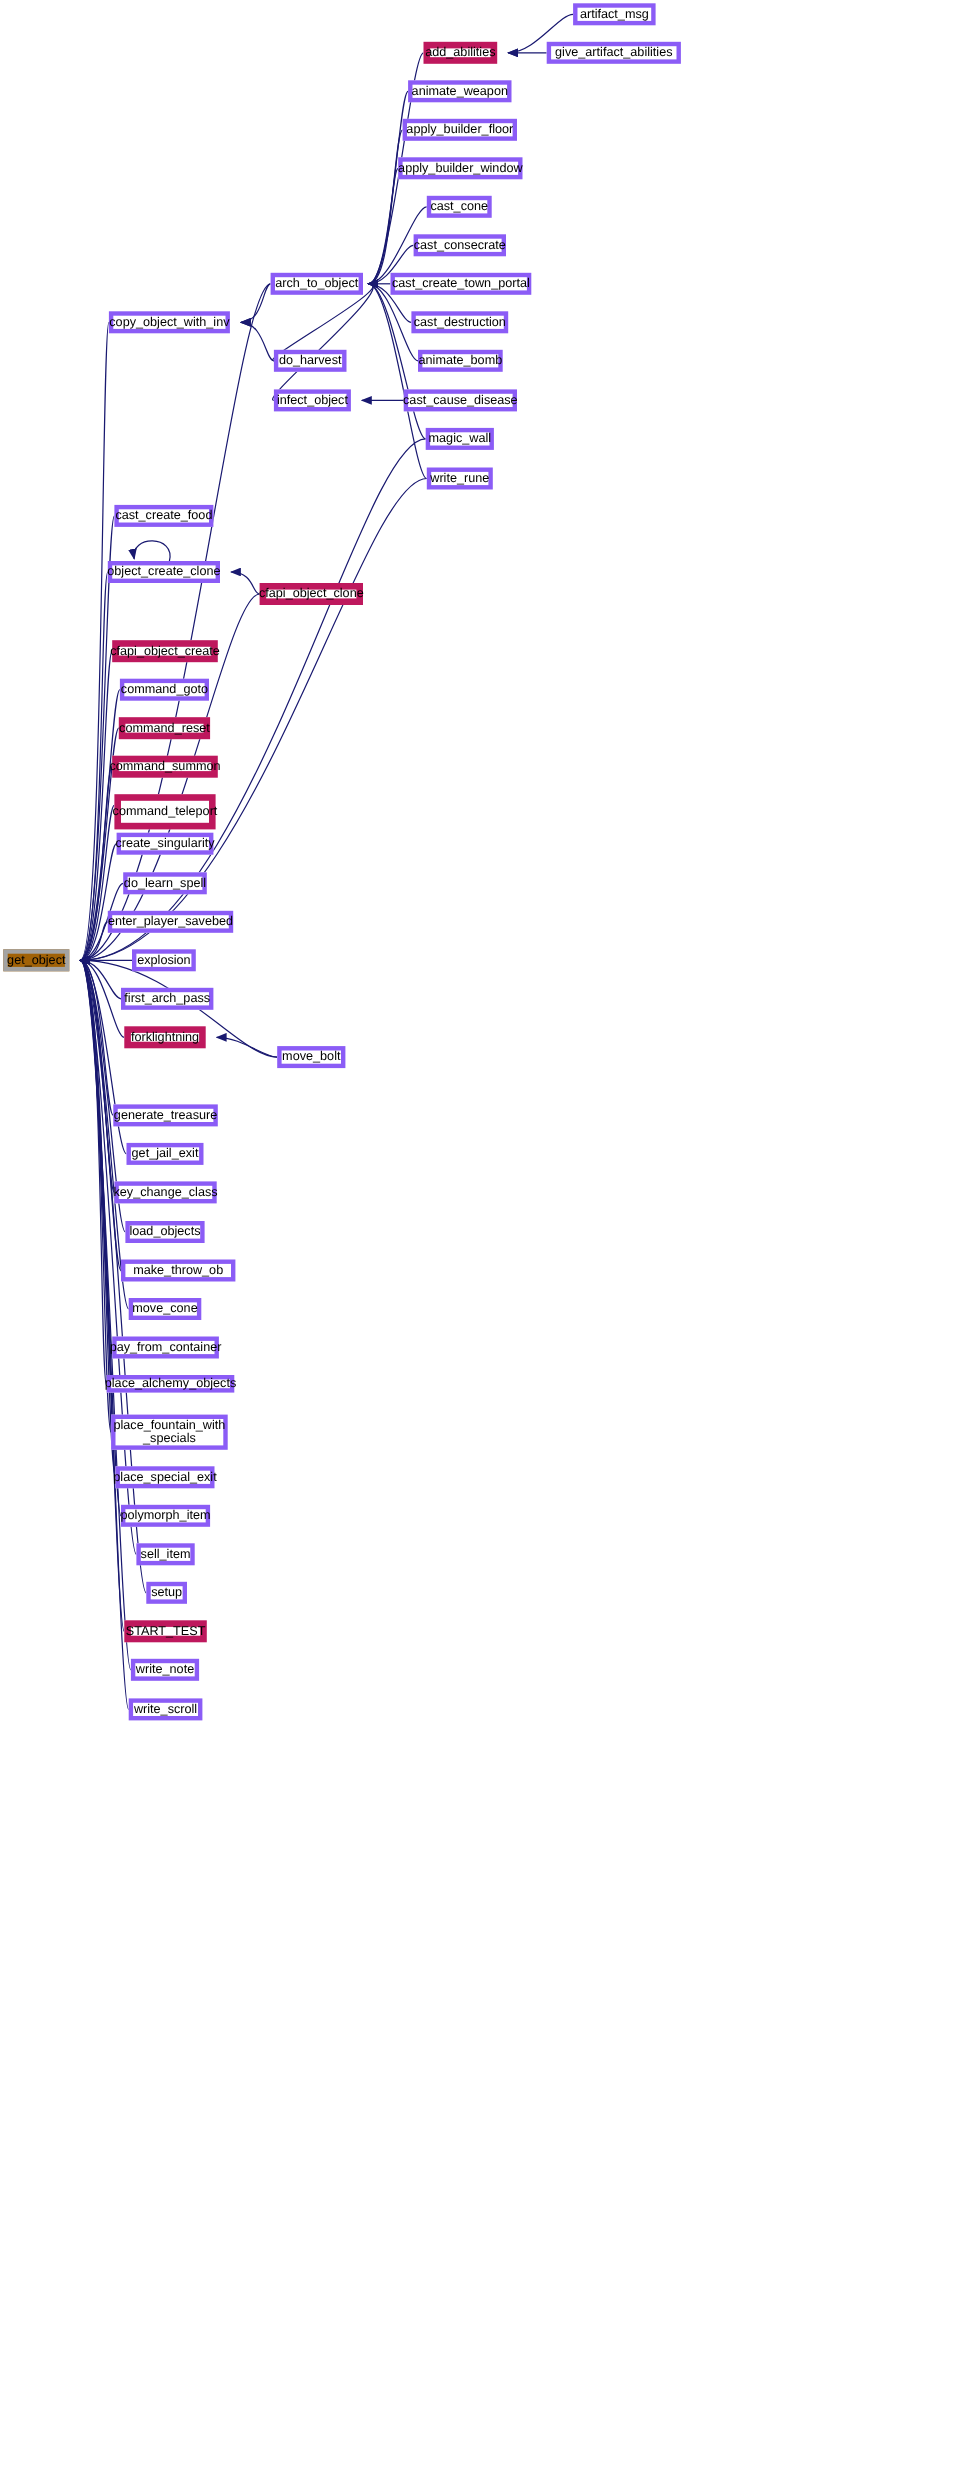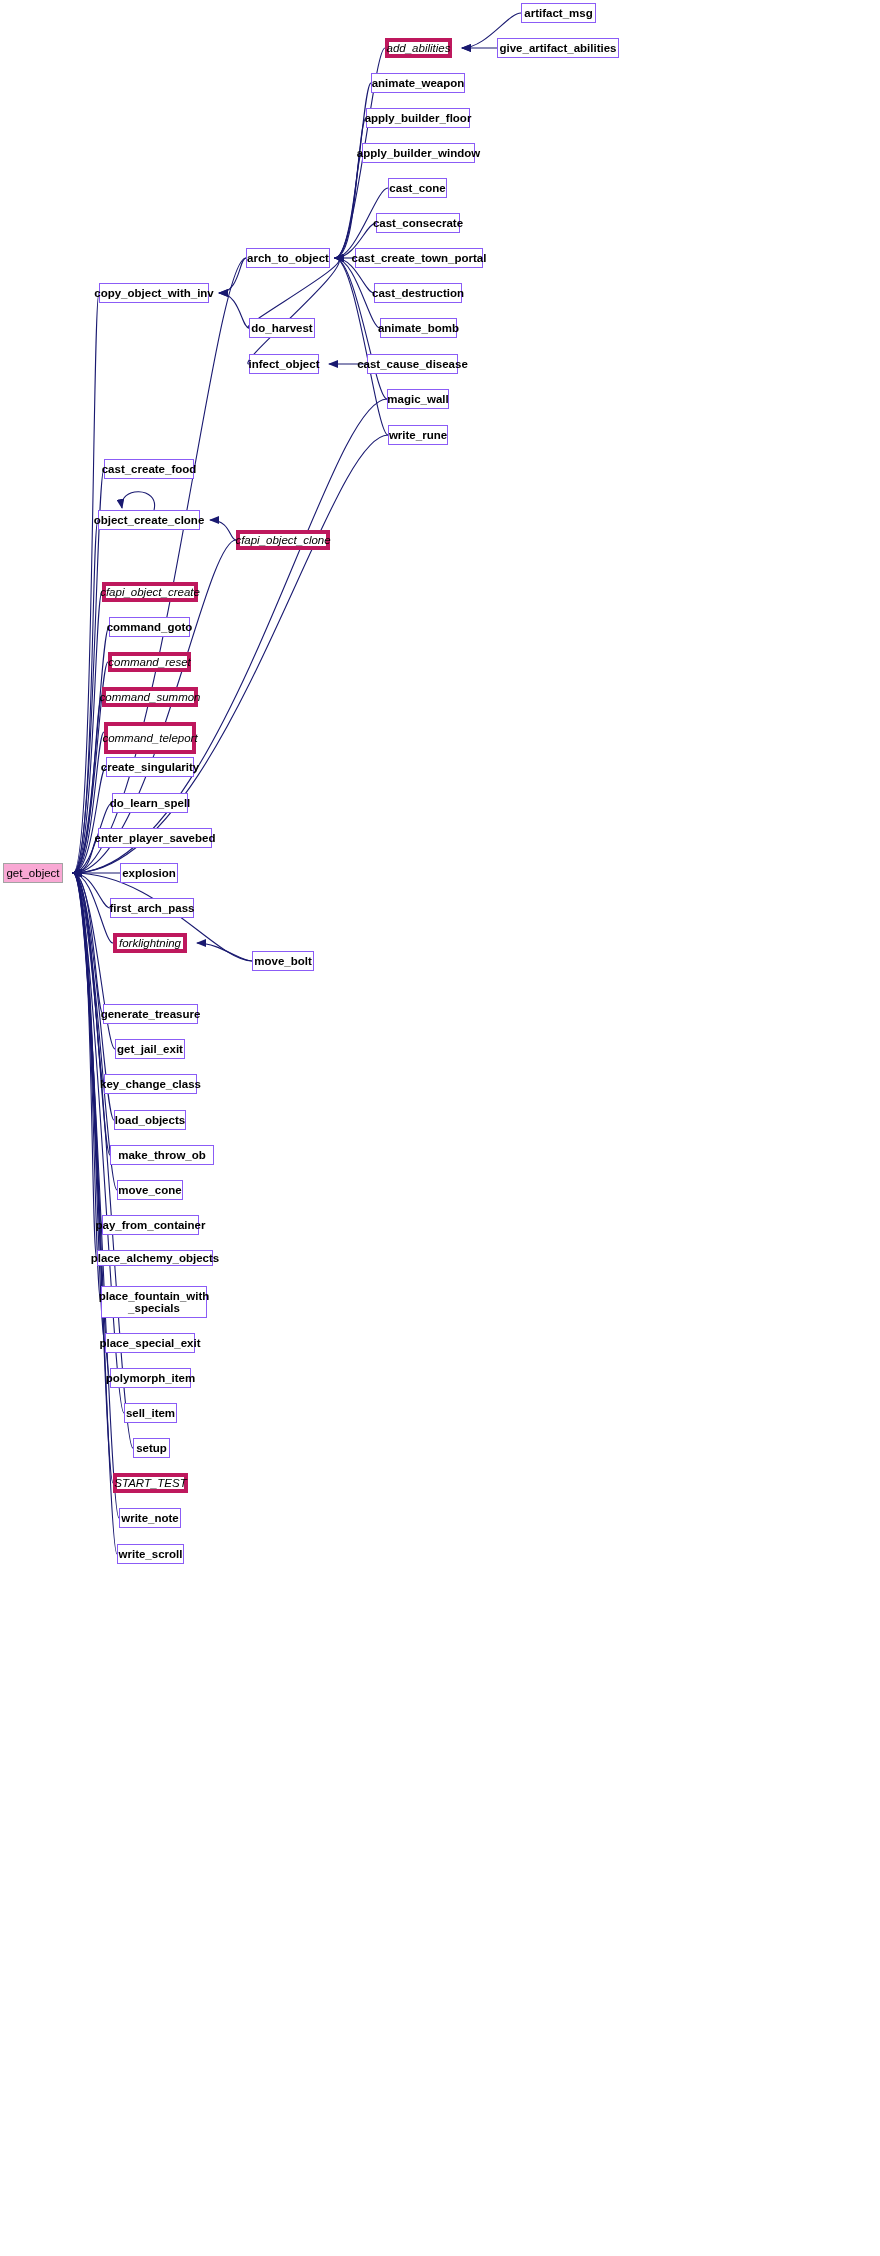--- a/index.html
+++ b/index.html
@@ -2,23 +2,23 @@
 <html><head>
 <meta charset="utf-8">
 <style>
   html,body{margin:0;padding:0;background:#ffffff;}
   #canvas{position:relative;width:880px;height:2256px;background:#ffffff;
           font-family:"Liberation Sans","DejaVu Sans",sans-serif;overflow:hidden;}
   #edges{position:absolute;left:0;top:0;width:880px;height:2256px;}
   .node{position:absolute;box-sizing:border-box;display:flex;align-items:center;
         justify-content:center;text-align:center;background:#ffffff;
         font-size:11.5px;line-height:1.05;color:#000000;white-space:pre;}
-  .node.red{border:1px solid #8b5cf6;font-weight:bold;}
-  .node.dark{border:4px solid #be185d;font-style:italic;}
-  .node.root{border:1px solid #a3a3a3;background:#f9a8d4;}
+  .node.red{border:4px solid #8b5cf6;}
+  .node.dark{border:6px solid #be185d;}
+  .node.root{border:4px solid #a3a3a3;background:#a16207;}
 </style>
 </head>
 <body>
 
 <div id="canvas">
   <svg id="edges" xmlns="http://www.w3.org/2000/svg" viewBox="0 0 880 2256">
     <defs>
       <marker id="ah" markerWidth="10" markerHeight="8" refX="9" refY="4" orient="auto" markerUnits="userSpaceOnUse">
         <path d="M0,0 L10,4 L0,8 z" fill="#191970"></path>
       </marker>
@@ -91,21 +91,21 @@
       <div class="node red" style="left: 362px; top: 143px; width: 113px; height: 20px;">apply_builder_window</div>
       <div class="node red" style="left: 388px; top: 178px; width: 59px; height: 20px;">cast_cone</div>
       <div class="node red" style="left: 376px; top: 213px; width: 84px; height: 20px;">cast_consecrate</div>
       <div class="node red" style="left: 246px; top: 248px; width: 84px; height: 20px;">arch_to_object</div>
       <div class="node red" style="left: 355px; top: 248px; width: 128px; height: 20px;">cast_create_town_portal</div>
       <div class="node red" style="left: 374px; top: 283px; width: 88px; height: 20px;">cast_destruction</div>
       <div class="node red" style="left: 99px; top: 283px; width: 110px; height: 20px;">copy_object_with_inv</div>
       <div class="node red" style="left: 249px; top: 318px; width: 66px; height: 20px;">do_harvest</div>
       <div class="node red" style="left: 380px; top: 318px; width: 77px; height: 20px;">animate_bomb</div>
       <div class="node red" style="left: 249px; top: 354px; width: 70px; height: 20px;">infect_object</div>
-      <div class="node red" style="left: 367px; top: 354px; width: 91px; height: 20px;">cast_cause_disease</div>
+      <div class="node red" style="left: 367px; top: 354px; width: 103px; height: 20px;">cast_cause_disease</div>
       <div class="node red" style="left: 387px; top: 389px; width: 62px; height: 20px;">magic_wall</div>
       <div class="node red" style="left: 388px; top: 425px; width: 60px; height: 20px;">write_rune</div>
       <div class="node red" style="left: 104px; top: 459px; width: 90px; height: 20px;">cast_create_food</div>
       <div class="node red" style="left: 98px; top: 510px; width: 102px; height: 20px;">object_create_clone</div>
       <div class="node dark" style="left: 236px; top: 530px; width: 94px; height: 20px;">cfapi_object_clone</div>
       <div class="node dark" style="left: 102px; top: 582px; width: 96px; height: 20px;">cfapi_object_create</div>
       <div class="node red" style="left: 109px; top: 617px; width: 81px; height: 20px;">command_goto</div>
       <div class="node dark" style="left: 108px; top: 652px; width: 83px; height: 20px;">command_reset</div>
       <div class="node dark" style="left: 102px; top: 687px; width: 96px; height: 20px;">command_summon</div>
       <div class="node dark" style="left: 104px; top: 722px; width: 92px; height: 32px;">command_teleport</div>

